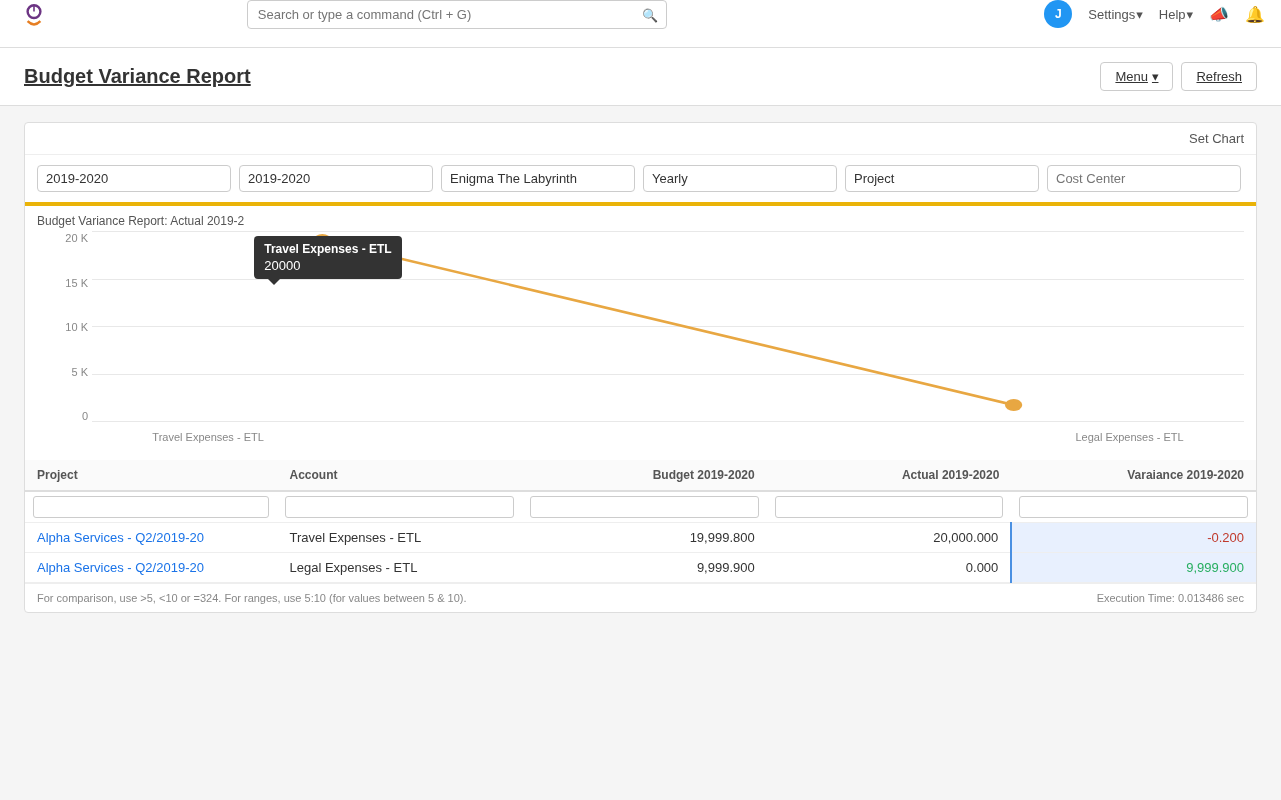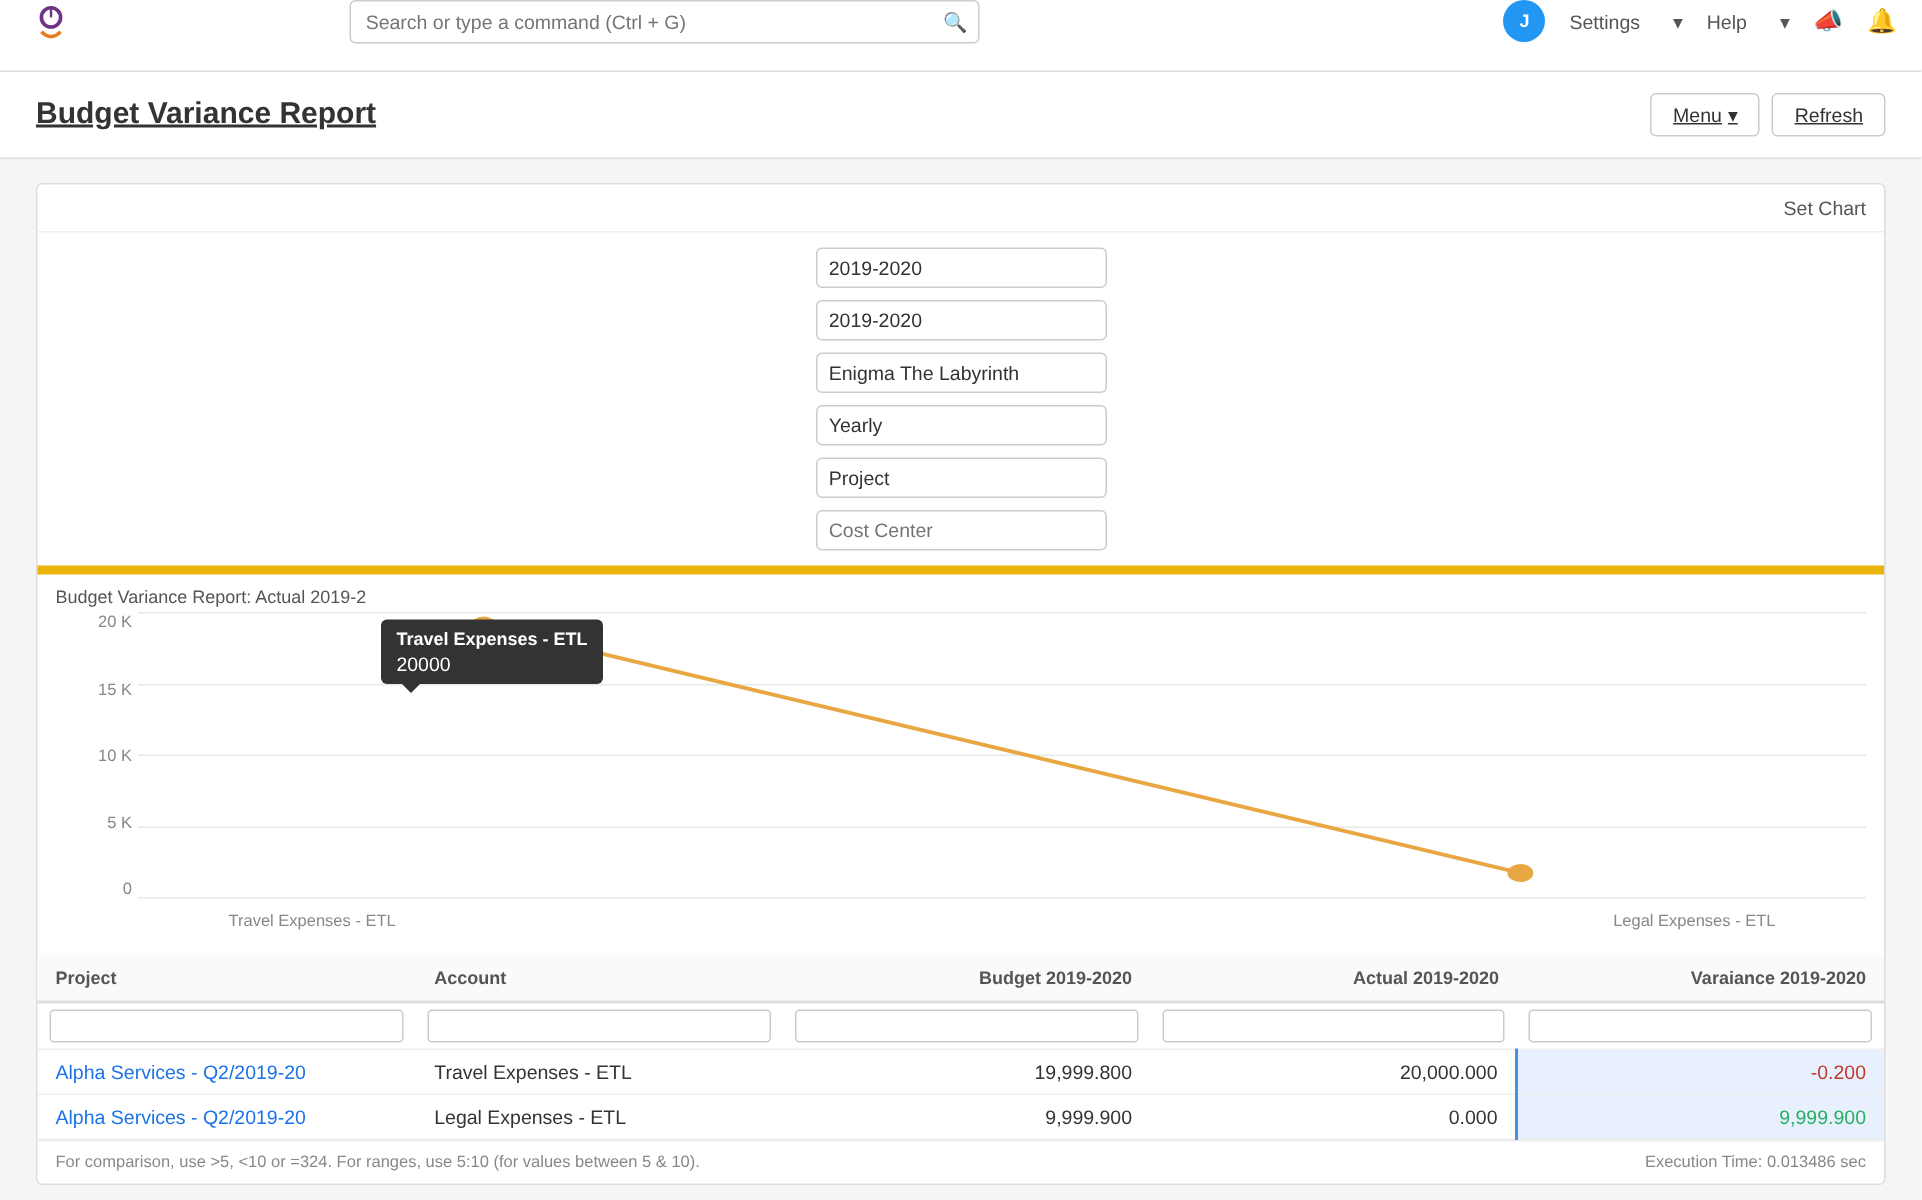--- a/index.html
+++ b/index.html
@@ -48,21 +48,21 @@
     }
     .navbar-avatar {
       width: 28px; height: 28px;
       background: #2196F3;
       border-radius: 50%;
       display: flex; align-items: center; justify-content: center;
       color: #fff; font-weight: bold; font-size: 12px;
     }
     .navbar-btn {
       background: none; border: none; cursor: pointer;
-      color: #555; font-size: 13px; display: flex; align-items: center; gap: 22px;
+      color: #555; font-size: 13px; display: flex; align-items: center; gap: 1px;
     }
     .nav-icon { font-size: 16px; color: #888; cursor: pointer; }
 
     
     .page-header {
       background: #fff;
       border-bottom: 1px solid #ddd;
       padding: 14px 24px;
       display: flex;
       align-items: center;
@@ -102,24 +102,23 @@
     }
     .set-chart-link {
       color: #555; font-size: 13px; cursor: pointer; background: none; border: none;
     }
 
     
     .filters-row {
       display: flex;
       gap: 8px;
       padding: 10px 12px;
-      border-bottom: 6px solid #eab308;
+      border-bottom: 4px solid #eab308;
       flex-wrap: wrap;
       align-items: center;
-      flex-direction: column;
     }
     .filter-field {
       border: 1px solid #ccc;
       border-radius: 4px;
       padding: 5px 8px;
       font-size: 13px;
       color: #333;
       background: #fff;
       min-width: 120px;
       cursor: pointer;

